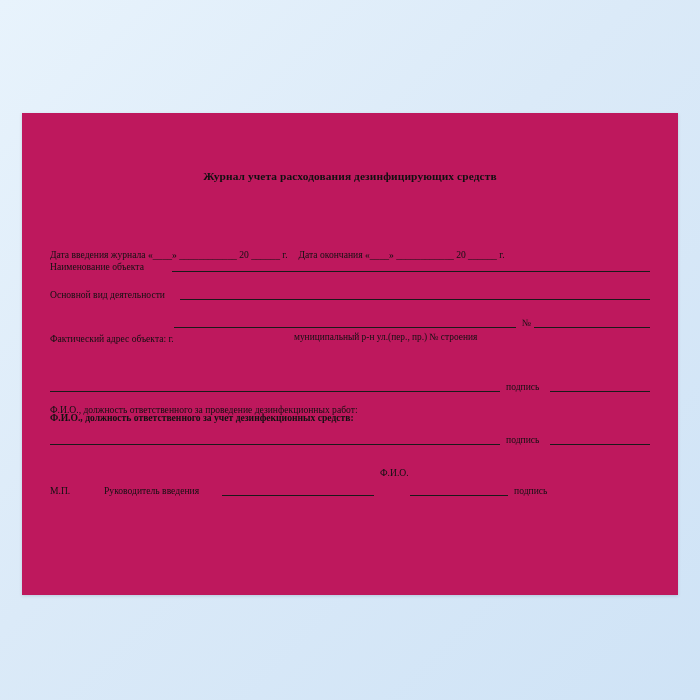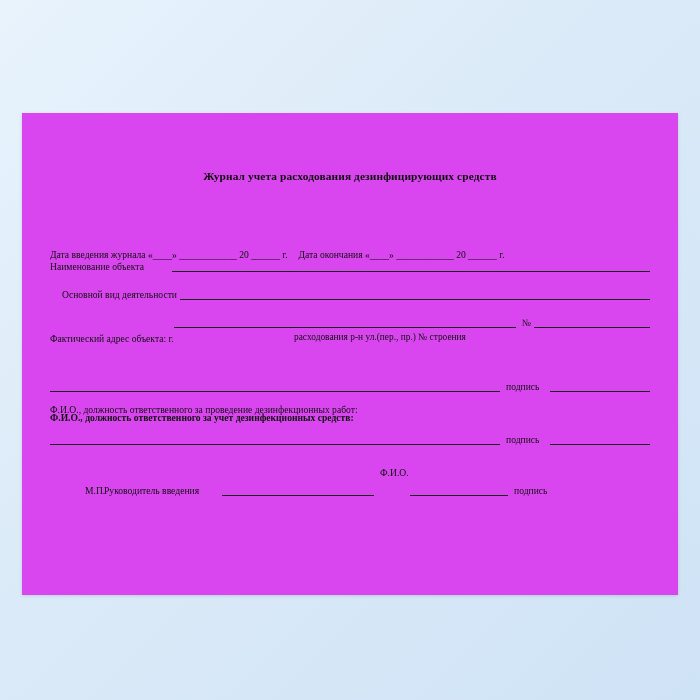--- a/index.html
+++ b/index.html
@@ -22,21 +22,21 @@
     position: absolute;
     inset: 0;
     background: linear-gradient(135deg, #e8f3fc 0%, #dbeaf8 45%, #cfe3f6 100%);
   }
   .paper {
     position: absolute;
     left: 22px;
     top: 113px;
     width: 656px;
     height: 482px;
-    background: #d946ef;
+    background: #be185d;
     box-shadow: 0 1px 3px rgba(40, 70, 100, 0.18);
   }
   .doc-inner {
     position: absolute;
     left: 0;
     top: 0;
     width: 656px;
     height: 474px;
   }
   .doc-title {
@@ -89,40 +89,40 @@
 
       <div class="line" style="left:28px; top:135px;">
         <span>Дата введения журнала «____» ____________ 20 ______ г.</span>
         <span style="display:inline-block;width:6px;"></span>
         <span>Дата окончания «____» ____________ 20 ______ г.</span>
       </div>
 
       <div class="line" style="left:28px; top:147px;text-align:right;">Наименование объекта</div>
       <div class="rule-long" style="left:150px; top:158px; width:478px;"></div>
 
-      <div class="line" style="left:28px; top:175px;margin-left:12px;">Основной вид деятельности</div>
+      <div class="line" style="left:28px; top:175px;">Основной вид деятельности</div>
       <div class="rule-long" style="left:158px; top:186px; width:470px;"></div>
 
       <div class="line" style="left:28px; top:219px;">Фактический адрес объекта: г.</div>
       <div class="rule-long" style="left:152px; top:214px; width:342px;"></div>
       <div class="line" style="left:500px; top:203px;">№</div>
       <div class="rule-long" style="left:512px; top:214px; width:116px;"></div>
-      <div class="sub-note" style="left:272px; top:219px;">расходования р-н ул.(пер., пр.) № строения</div>
+      <div class="sub-note" style="left:272px; top:219px;">муниципальный р-н ул.(пер., пр.) № строения</div>
 
       <div class="line" style="left:28px; top:245px;margin-top:45px;">Ф.И.О., должность ответственного за проведение дезинфекционных работ:</div>
       <div class="fullrule" style="top:278px; width:450px;"></div>
       <div class="line" style="left:484px; top:267px;">подпись</div>
       <div class="rule-long" style="left:528px; top:278px; width:100px;"></div>
 
       <div class="line" style="left:28px; top:298px;font-weight:bold;">Ф.И.О., должность ответственного за учет дезинфекционных средств:</div>
       <div class="fullrule" style="top:331px; width:450px;"></div>
       <div class="line" style="left:484px; top:320px;">подпись</div>
       <div class="rule-long" style="left:528px; top:331px; width:100px;"></div>
 
-      <div class="line" style="left:28px; top:371px;margin-left:35px;">М.П.</div>
+      <div class="line" style="left:28px; top:371px;">М.П.</div>
       <div class="line" style="left:82px; top:371px;">Руководитель введения</div>
       <div class="rule-long" style="left:200px; top:382px; width:152px;"></div>
       <div class="line" style="left:358px; top:353px;">Ф.И.О.</div>
       <div class="rule-long" style="left:388px; top:382px; width:98px;"></div>
       <div class="line" style="left:492px; top:371px;">подпись</div>
 
     </div>
   </div>
 </div>
 

